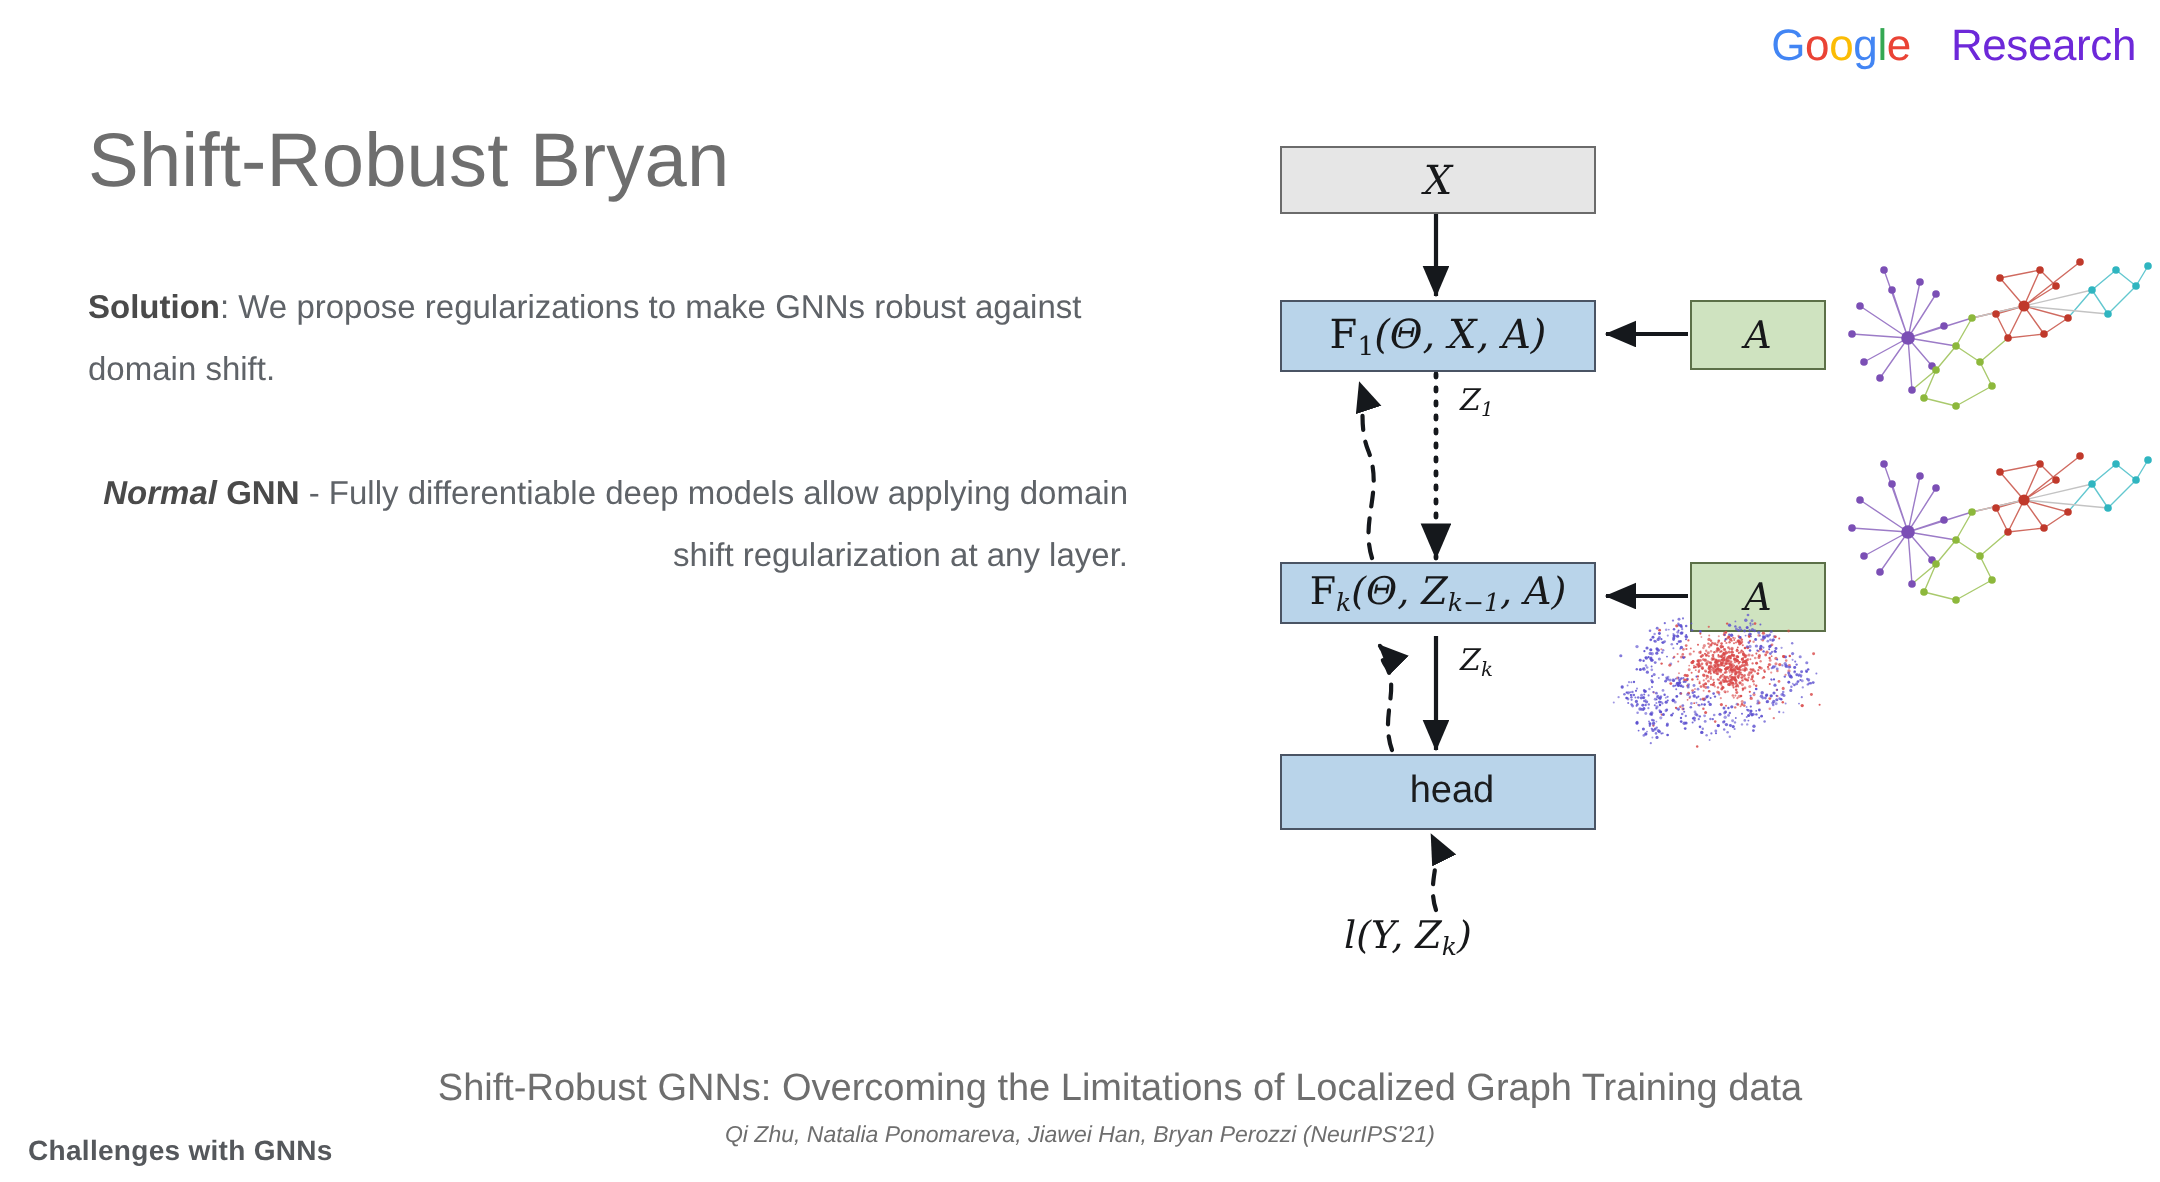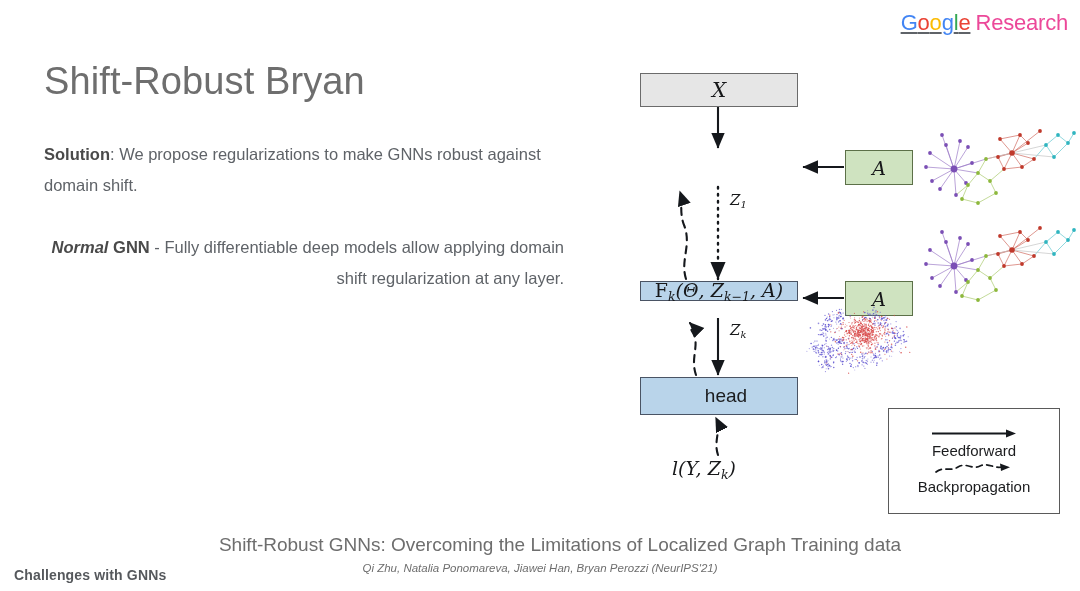--- a/index.html
+++ b/index.html
@@ -19,25 +19,25 @@
   
   #google-research-logo {
     position: absolute;
     top: 10px;
     right: 12px;
     font-size: 22px;
     letter-spacing: -0.2px;
     white-space: nowrap;
     font-family: "Liberation Sans", sans-serif;
   }
-  #google-research-logo .g-word { font-weight: 400; text-decoration: underline; }
+  #google-research-logo .g-word { font-weight: 400; }
   #google-research-logo .research-word {
-    color: #ec4899;
+    color: #6d28d9;
     font-weight: 400;
-    margin-left: 5px;
+    margin-left: 20px;
   }
 
   
   #page-title {
     position: absolute;
     left: 44px;
     top: 60px;
     font-size: 38px;
     font-weight: 300;
     color: #6e6e6e;
@@ -227,22 +227,25 @@
 
     <path d="M96,320 C90,303 100,290 93,278 C89,272 92,270 90,268" fill="none" stroke="#15181c" stroke-width="2.1" stroke-dasharray="7 6" stroke-linecap="round" marker-end="url(#arrow-dash)"></path>
 
     <path d="M118,400 C113,385 122,375 116,363" fill="none" stroke="#15181c" stroke-width="2.1" stroke-dasharray="7 6" stroke-linecap="round" marker-end="url(#arrow-dash)"></path>
   </svg>
 
   <div class="node-box box-input" style="left:40px; top:18px; width:158px; height:34px; font-size:20px;">
     <span class="mathit">X</span>
   </div>
 
-
-  <div class="node-box box-layer" style="left:40px; top:226px; width:158px; height:20px; font-size:19px;">
+  <div class="node-box box-layer" style="left:40px; top:95px; width:158px; height:36px; font-size:20px;">
+    <span><span>F</span><span class="sub-up">1</span><span class="mathit">(Θ, X, A)</span></span>
+  </div>
+
+  <div class="node-box box-layer" style="left:40px; top:226px; width:158px; height:31px; font-size:19px;">
     <span><span>F</span><span class="sub">k</span><span class="mathit">(Θ, Z</span><span class="sub">k−1</span><span class="mathit">, A)</span></span>
   </div>
 
   <div class="node-box box-head" style="left:40px; top:322px; width:158px; height:38px;">
     <span class="head-label">head</span>
   </div>
 
   <div class="node-box box-adj" style="left:245px; top:95px; width:68px; height:35px; font-size:19px;">
     <span class="mathit">A</span>
   </div>
@@ -1505,30 +1508,18 @@
         <circle cx="51.4" cy="30.9" r="0.59" fill="#d94a4a" opacity="0.72"></circle>
         <circle cx="54.0" cy="40.7" r="0.61" fill="#d94a4a" opacity="0.75"></circle>
         <circle cx="45.5" cy="40.3" r="0.66" fill="#d94a4a" opacity="0.75"></circle>
         <circle cx="84.6" cy="16.2" r="0.51" fill="#d94a4a" opacity="0.85"></circle>
         <circle cx="44.0" cy="35.2" r="0.56" fill="#d94a4a" opacity="0.90"></circle>
         <circle cx="30.4" cy="38.8" r="0.73" fill="#d94a4a" opacity="0.86"></circle>
         <circle cx="89.3" cy="12.5" r="0.70" fill="#d94a4a" opacity="0.63"></circle>
       </g>
   </svg>
 
-  <div id="legend-box">
-    <svg width="92" height="13" viewBox="0 0 92 13">
-      <line x1="4" y1="6.5" x2="78" y2="6.5" stroke="#15181c" stroke-width="1.9"></line>
-      <path d="M78,2.6 L88,6.5 L78,10.4 z" fill="#15181c"></path>
-    </svg>
-    <div class="legend-label">Feedforward</div>
-    <svg width="92" height="15" viewBox="0 0 92 15">
-      <path d="M8,11 C16,5 22,11 30,6 C38,1 44,9 52,5 C60,1 66,8 74,6" fill="none" stroke="#15181c" stroke-width="1.7" stroke-dasharray="6 4.5" stroke-linecap="round"></path>
-      <path d="M72,2.5 L82,6.2 L73,10 z" fill="#15181c"></path>
-    </svg>
-    <div class="legend-label">Backpropagation</div>
-  </div>
 
 </div>
 
 <div id="caption-title">Shift-Robust GNNs: Overcoming the Limitations of Localized Graph Training data</div>
 <div id="caption-authors">Qi Zhu, Natalia Ponomareva, Jiawei Han, Bryan Perozzi (NeurIPS'21)</div>
 <div id="footer-section-label">Challenges with GNNs</div>
 
 </body></html>

